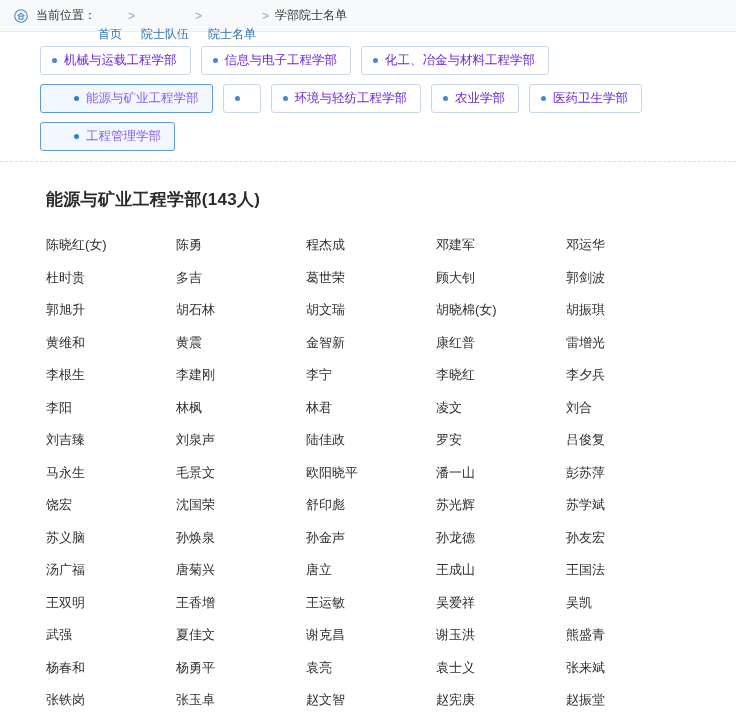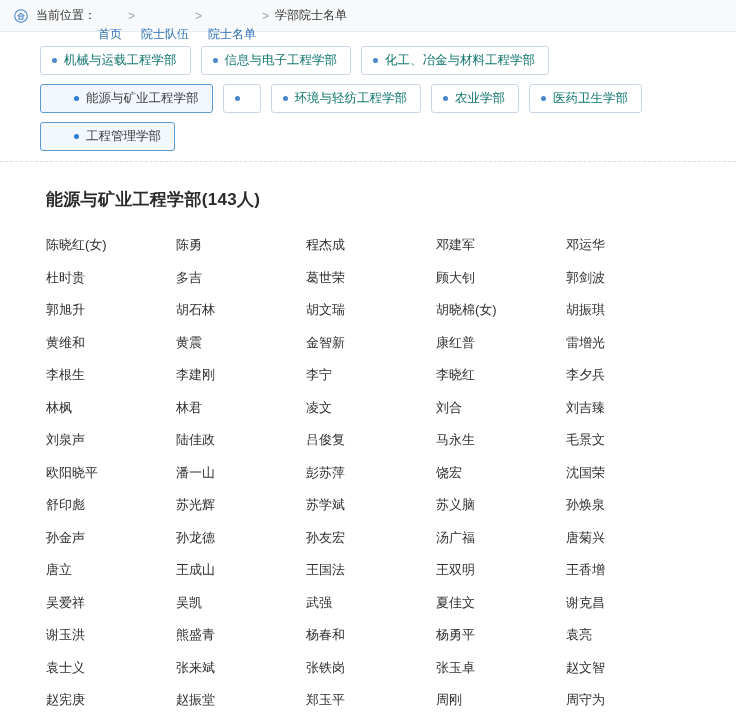--- a/index.html
+++ b/index.html
@@ -44,38 +44,38 @@
     display: flex;
     flex-wrap: wrap;
     gap: 9px 10px;
   }
   .tag {
     border: 1px solid #c9d6e4;
     background: #ffffff;
     border-radius: 3px;
     padding: 6px 13px 6px 11px;
     font-size: 12.5px;
-    color: #0f766e;
+    color: #6d28d9;
     line-height: 1.2;
     display: flex;
     align-items: center;
     white-space: nowrap;
     cursor: pointer;
   }
   .tag .bullet {
     width: 5px; height: 5px;
     border-radius: 50%;
     background: #4a86c8;
     margin-right: 7px;
     flex: 0 0 auto;
   }
   .tag.active {
     border-color: #5b9bd5;
     background: #f2f8fe;
-    color: #404040;
+    color: #8b5cf6;
     padding-left: 33px;
   }
   .tag.active .bullet { background: #2a7fd4; }
 
   
   .section-title {
     font-size: 17px;
     font-weight: bold;
     color: #2b2b2b;
     padding: 26px 40px 18px 46px;
@@ -183,27 +183,29 @@
     <div class="name-cell">黄维和</div>
     <div class="name-cell">黄震</div>
     <div class="name-cell">金智新</div>
     <div class="name-cell">康红普</div>
     <div class="name-cell">雷增光</div>
     <div class="name-cell">李根生</div>
     <div class="name-cell">李建刚</div>
     <div class="name-cell">李宁</div>
     <div class="name-cell">李晓红</div>
     <div class="name-cell">李夕兵</div>
+    <div class="name-cell">李阳</div>
     <div class="name-cell">林枫</div>
     <div class="name-cell">林君</div>
     <div class="name-cell">凌文</div>
     <div class="name-cell">刘合</div>
     <div class="name-cell">刘吉臻</div>
     <div class="name-cell">刘泉声</div>
     <div class="name-cell">陆佳政</div>
+    <div class="name-cell">罗安</div>
     <div class="name-cell">吕俊复</div>
     <div class="name-cell">马永生</div>
     <div class="name-cell">毛景文</div>
     <div class="name-cell">欧阳晓平</div>
     <div class="name-cell">潘一山</div>
     <div class="name-cell">彭苏萍</div>
     <div class="name-cell">饶宏</div>
     <div class="name-cell">沈国荣</div>
     <div class="name-cell">舒印彪</div>
     <div class="name-cell">苏光辉</div>
@@ -213,20 +215,21 @@
     <div class="name-cell">孙金声</div>
     <div class="name-cell">孙龙德</div>
     <div class="name-cell">孙友宏</div>
     <div class="name-cell">汤广福</div>
     <div class="name-cell">唐菊兴</div>
     <div class="name-cell">唐立</div>
     <div class="name-cell">王成山</div>
     <div class="name-cell">王国法</div>
     <div class="name-cell">王双明</div>
     <div class="name-cell">王香增</div>
+    <div class="name-cell">王运敏</div>
     <div class="name-cell">吴爱祥</div>
     <div class="name-cell">吴凯</div>
     <div class="name-cell">武强</div>
     <div class="name-cell">夏佳文</div>
     <div class="name-cell">谢克昌</div>
     <div class="name-cell">谢玉洪</div>
     <div class="name-cell">熊盛青</div>
     <div class="name-cell">杨春和</div>
     <div class="name-cell">杨勇平</div>
     <div class="name-cell">袁亮</div>

